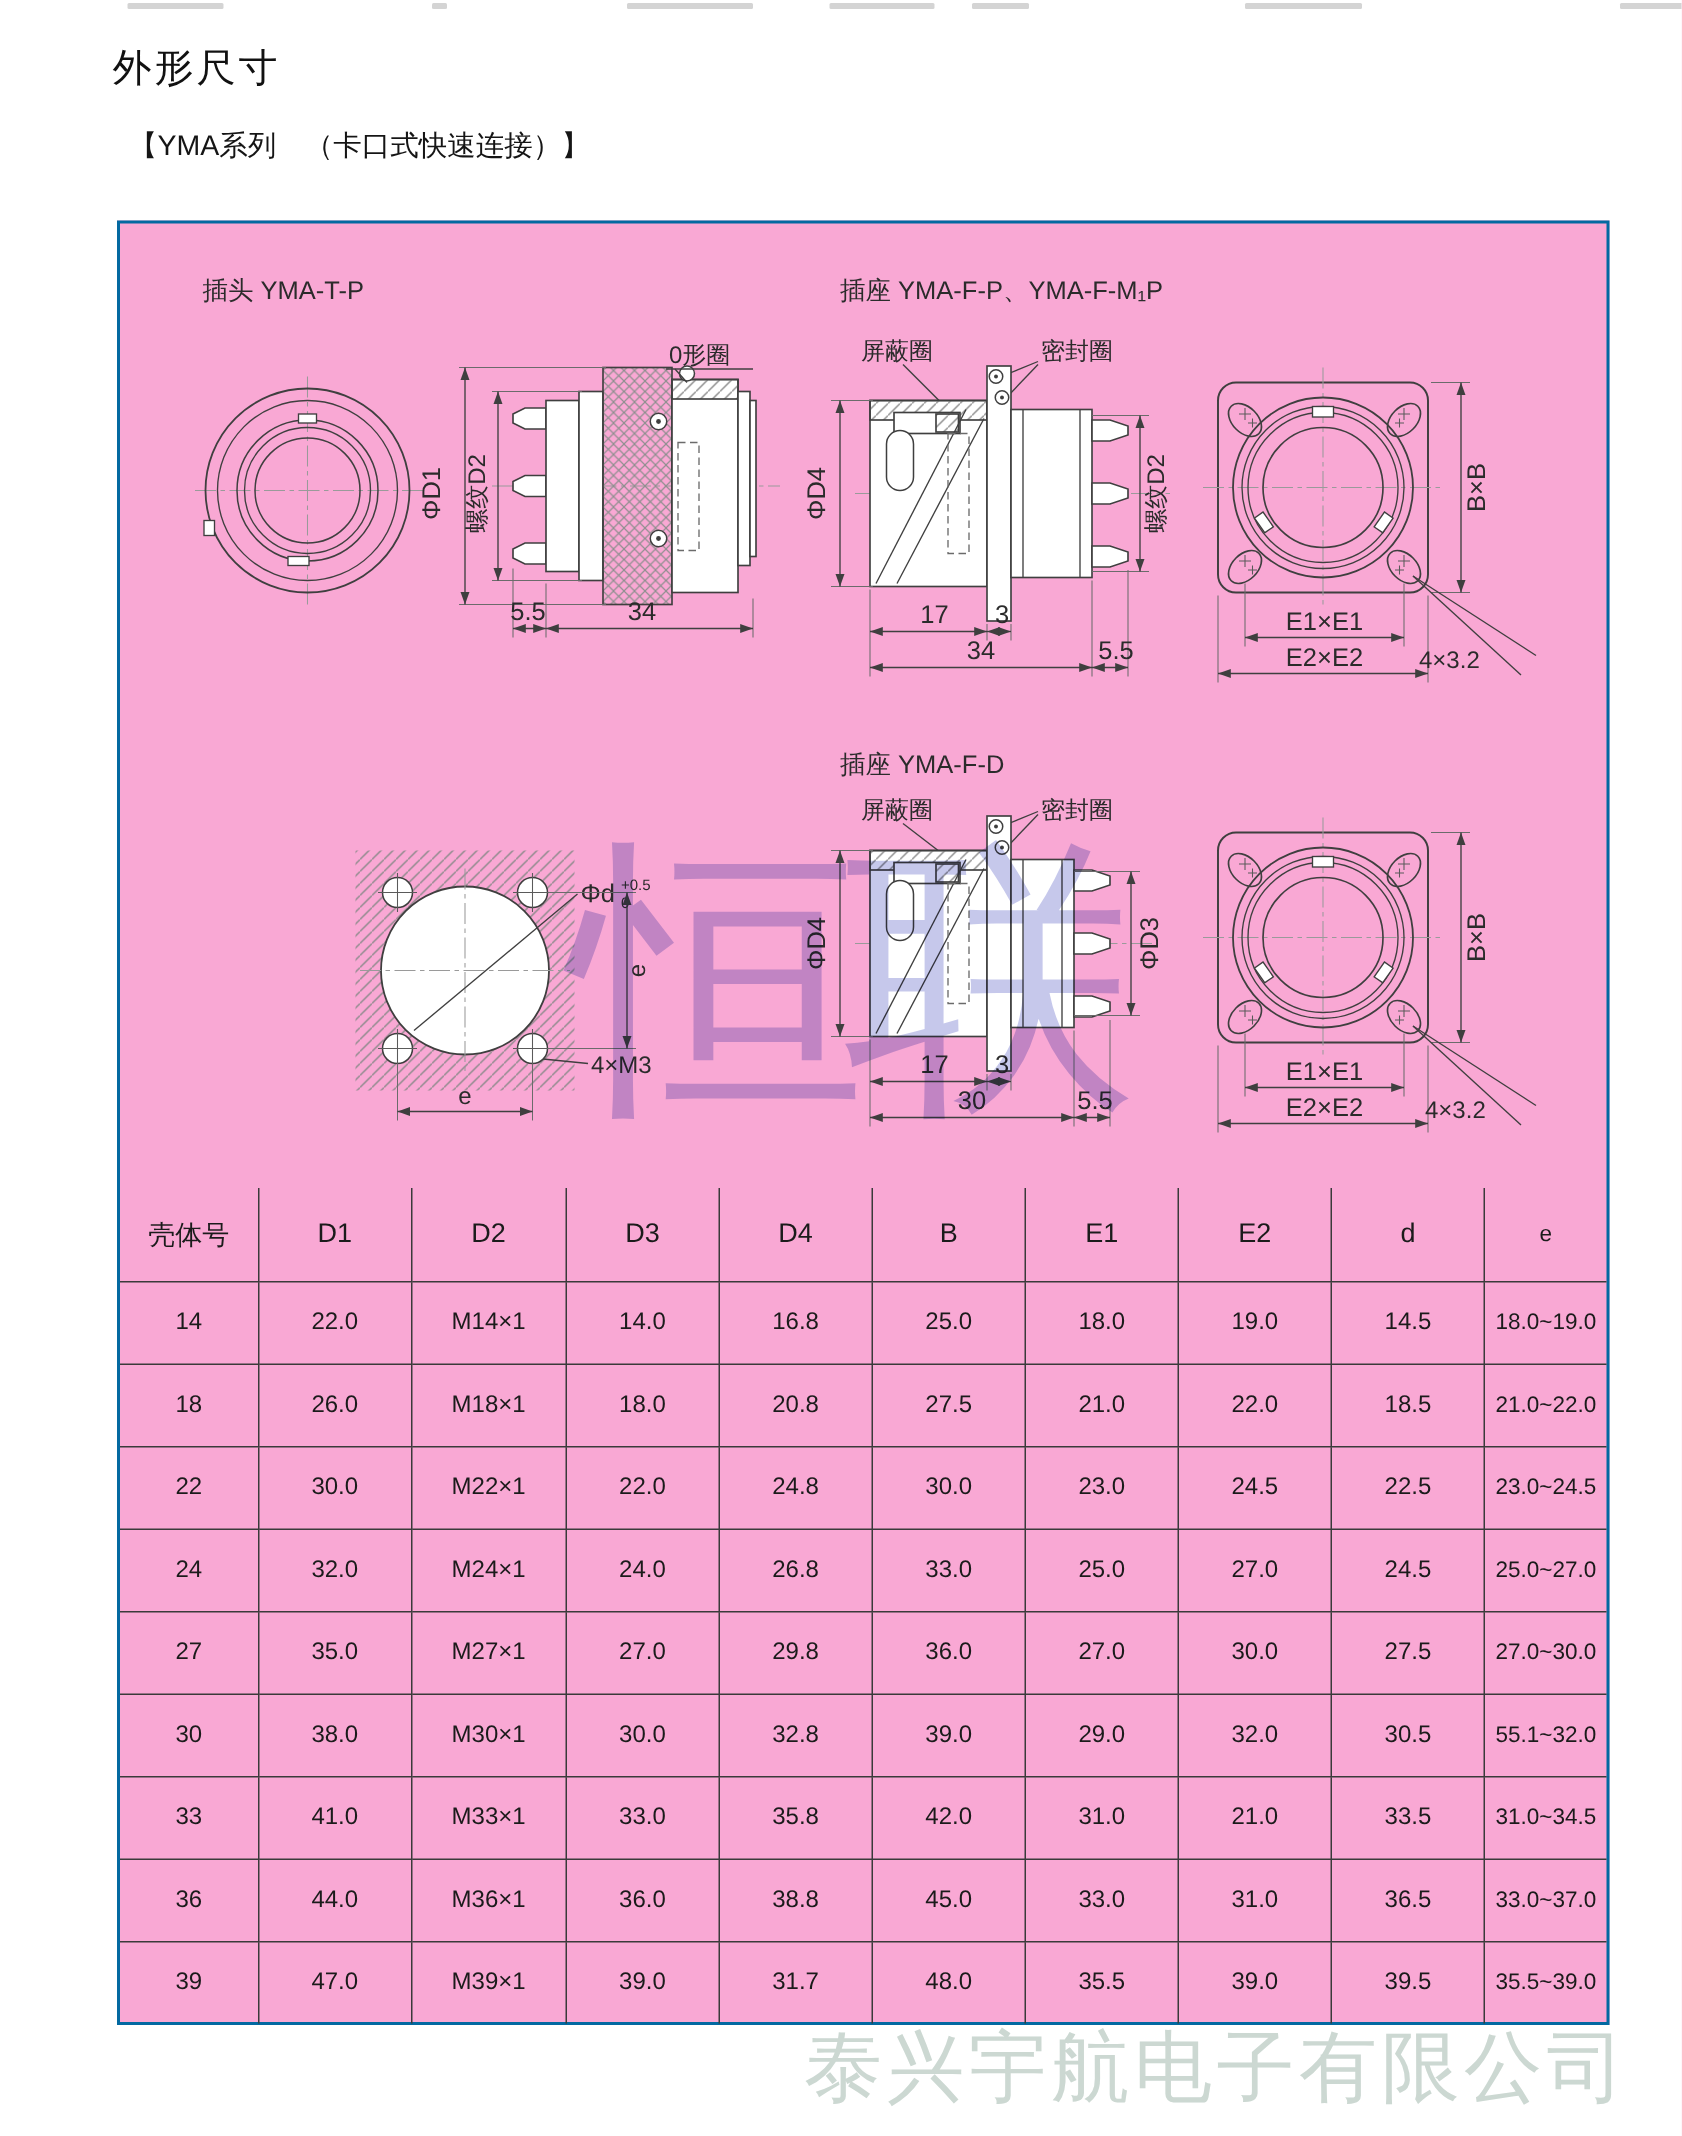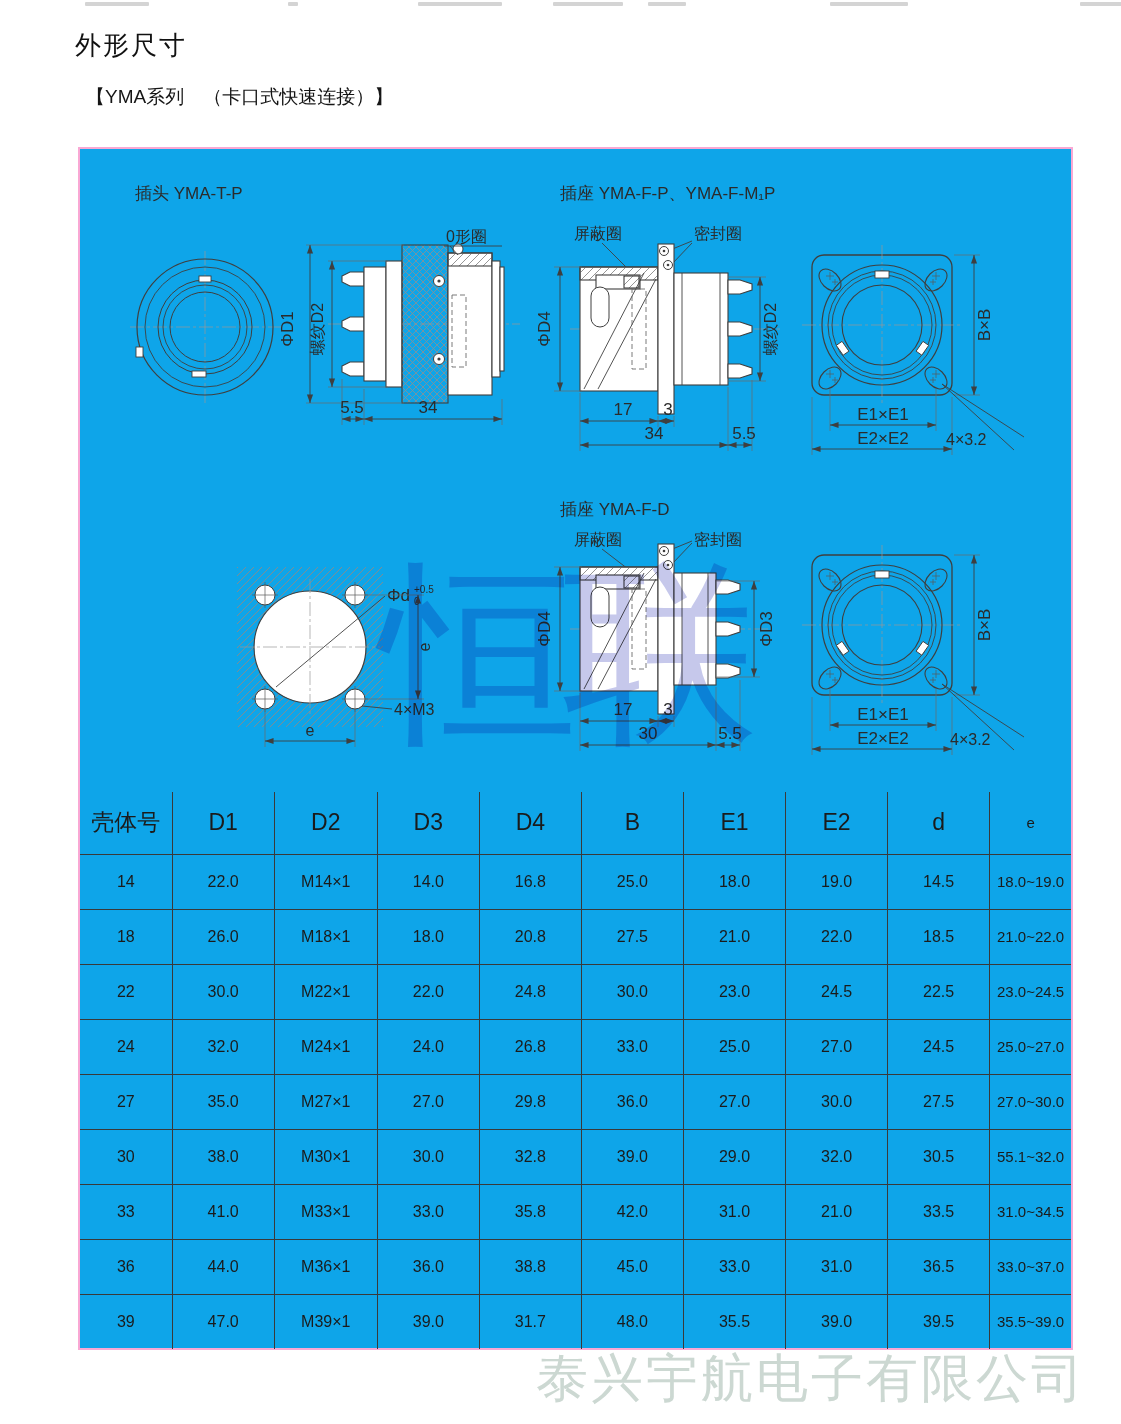--- a/index.html
+++ b/index.html
@@ -1,27 +1,27 @@
 <!DOCTYPE html>
 <html><head>
 <meta charset="utf-8">
 <style>
   html,body{margin:0;padding:0;background:#ffffff;}
   body{width:1121px;height:1424px;position:relative;overflow:hidden;
        font-family:"Liberation Sans",sans-serif;color:#1f1f1f;}
   .top-artifact{position:absolute;top:2px;height:4px;background:#9f9f9f;opacity:.45;border-radius:1px;}
   .section-title{position:absolute;left:75px;top:28px;font-size:26px;font-weight:400;letter-spacing:2px;color:#111;}
   .series-title{position:absolute;left:86px;top:84px;font-size:19px;font-weight:400;color:#151515;}
-  .frame{position:absolute;left:78px;top:147px;width:995px;height:1203px;border:2px solid #f9a8d4;box-sizing:border-box;background:#0ea5e9;}
+  .frame{position:absolute;left:78px;top:147px;width:995px;height:1203px;border:2px solid #0369a1;box-sizing:border-box;background:#f9a8d4;}
   .drawings{position:absolute;left:0;top:0;width:991px;height:643px;}
   .tablewrap{position:absolute;left:0;top:643px;right:0;bottom:0;}
   table.dim{width:100%;height:100%;border-collapse:collapse;table-layout:fixed;}
   table.dim th,table.dim td{border:1.5px solid #3a3a3a;text-align:center;vertical-align:middle;
       font-size:16px;font-weight:400;color:#1b1b1b;padding:0;}
-  table.dim th{font-size:23px;}
+  table.dim th{font-size:18px;}
   table.dim thead tr{height:62px;}
   table.dim tbody tr{height:55px;}
   table.dim td:last-child,table.dim th:last-child{font-size:15px;}
   table.dim tbody tr:last-child td{border-bottom:none;}
   table.dim td:first-child,table.dim th:first-child{border-left:none;}
   table.dim td:last-child,table.dim th:last-child{border-right:none;}
   table.dim thead th{border-top:none;}
   .wm{position:absolute;left:381px;top:541px;font-size:196px;line-height:1.15;letter-spacing:-14px;
       font-family:"DejaVu Serif",serif;color:#8d92d8;opacity:.50;mix-blend-mode:multiply;z-index:30;pointer-events:none;}
   .footer-wm{position:absolute;left:536px;top:1344px;font-size:52px;letter-spacing:3px;

